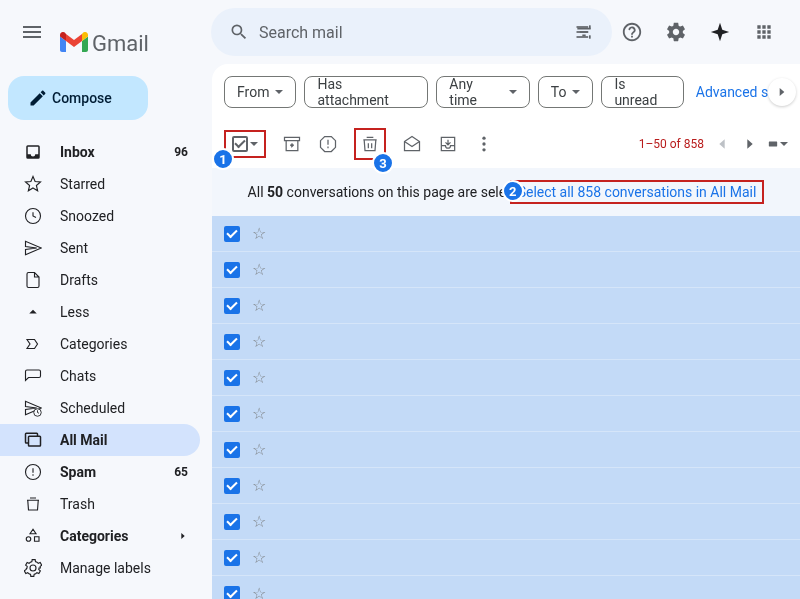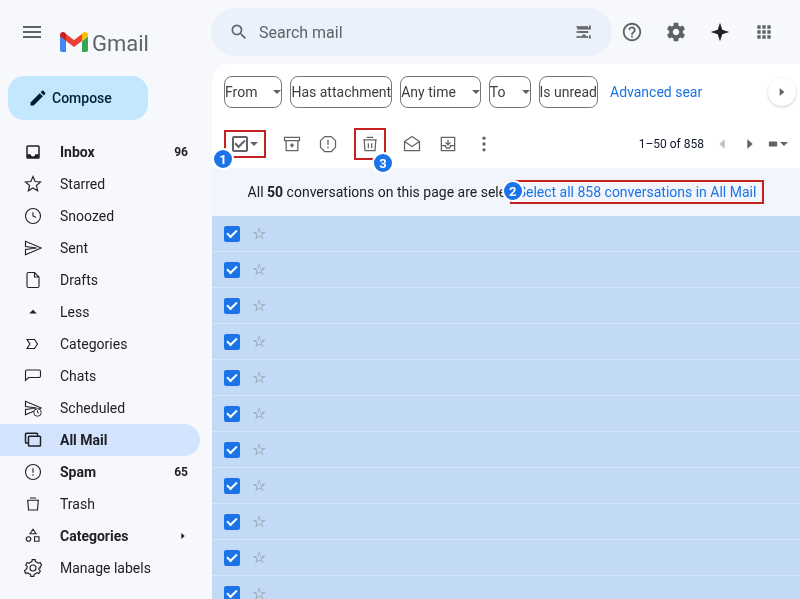--- a/index.html
+++ b/index.html
@@ -21,34 +21,34 @@
 .compose-btn span { font-size: 14px; color: #001d35; font-weight: 500; }
 .nav-item { height: 32px; display: flex; align-items: center; padding: 0 12px 0 24px; border-radius: 0 16px 16px 0; margin-right: 12px; cursor: pointer; font-size: 14px; color: #202124; }
 .nav-item.active { background: #d3e3fd; font-weight: 700; }
 .nav-item.bold { font-weight: 700; }
 .nav-item .nav-icon { width: 20px; margin-right: 16px; display: flex; align-items: center; }
 .nav-item .nav-label { flex: 1; }
 .nav-item .nav-count { font-size: 12px; color: #5f6368; }
 .nav-item.bold .nav-count { font-weight: 700; color: #202124; }
 .content { flex: 1; background: #fff; border-radius: 16px 0 0 0; overflow: hidden; display: flex; flex-direction: column; }
 .filters { height: 56px; display: flex; align-items: center; padding: 0 12px; gap: 8px; position: relative; }
-.filter-chip { border: 1px solid #747775; border-radius: 8px; height: 32px; padding: 0 0; display: flex; align-items: center; gap: 16px; font-size: 14px; color: #3c4043; cursor: pointer; }
+.filter-chip { border: 1px solid #747775; border-radius: 8px; height: 32px; padding: 0 12px; display: flex; align-items: center; gap: 6px; font-size: 14px; color: #3c4043; cursor: pointer; }
 .adv-link { color: #1a73e8; font-size: 14px; margin-left: 4px; white-space: nowrap; }
 .scroll-right { position: absolute; right: 4px; width: 28px; height: 28px; border-radius: 50%; background: #fff; box-shadow: 0 1px 3px rgba(0,0,0,0.2); display: flex; align-items: center; justify-content: center; cursor: pointer; }
 .toolbar { height: 48px; display: flex; align-items: center; padding: 0 12px; position: relative; }
 .toolbar-left { display: flex; align-items: center; gap: 16px; }
 .select-all { border: 2px solid #c5221f; padding: 4px 6px; display: flex; align-items: center; gap: 2px; position: relative; }
 .checkbox { width: 16px; height: 16px; border: 2px solid #5f6368; border-radius: 2px; display: flex; align-items: center; justify-content: center; }
 .checkbox.checked::after { content: ''; width: 8px; height: 4px; border-left: 2px solid #5f6368; border-bottom: 2px solid #5f6368; transform: rotate(-45deg) translate(1px,-1px); }
 .checkbox.checked-blue { border-color: #1a73e8; background: #1a73e8; }
 .checkbox.checked-blue::after { content: ''; width: 8px; height: 4px; border-left: 2px solid #fff; border-bottom: 2px solid #fff; transform: rotate(-45deg) translate(1px,-1px); }
 .tbicon { width: 20px; height: 20px; display: flex; align-items: center; justify-content: center; cursor: pointer; }
 .delete-wrap { border: 2px solid #c5221f; padding: 4px; position: relative; }
 .toolbar-right { margin-left: auto; display: flex; align-items: center; gap: 8px; }
-.page-info { font-size: 12px; color: #0f172a; }
+.page-info { font-size: 12px; color: #b91c1c; }
 .callout { position: absolute; width: 22px; height: 22px; border-radius: 50%; background: #1a73e8; border: 2px solid #fff; color: #fff; font-size: 13px; font-weight: 700; display: flex; align-items: center; justify-content: center; z-index: 10; }
 .banner { background: #f2f6fc; padding: 12px 16px; text-align: center; font-size: 14px; color: #202124; position: relative; }
 .banner-link { color: #1a73e8; cursor: pointer; }
 .banner-link-wrap { border: 2px solid #c5221f; padding: 2px 6px; position: relative; display: inline-block; }
 .mail-list { flex: 1; overflow-y: auto; background: #c3daf7; }
 .mail-row { height: 36px; display: flex; align-items: center; padding: 0 12px; border-bottom: 1px solid rgba(255,255,255,0.3); background: #c3daf7; }
 .mail-row .row-check { margin-right: 12px; }
 .mail-row .star { color: #80868b; cursor: pointer; }
 svg { display: block; }
 .caret { width: 0; height: 0; border-left: 4px solid transparent; border-right: 4px solid transparent; border-top: 4px solid #5f6368; }

